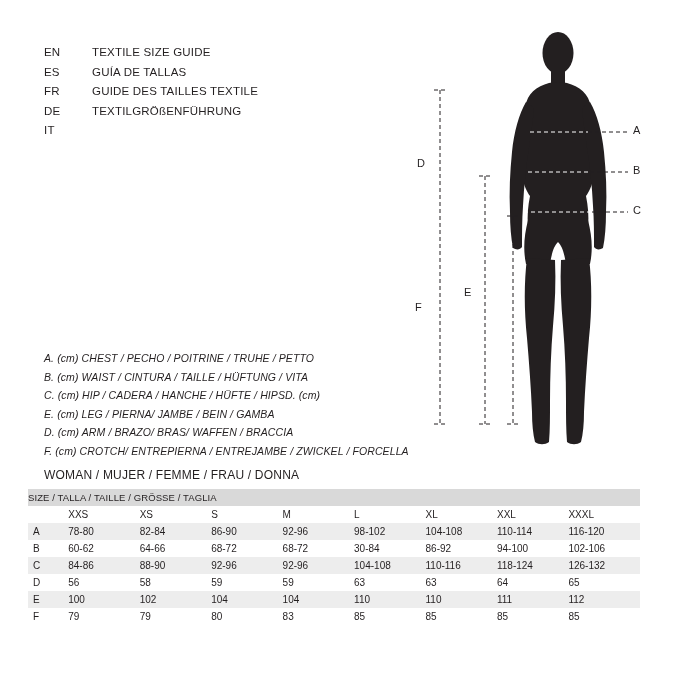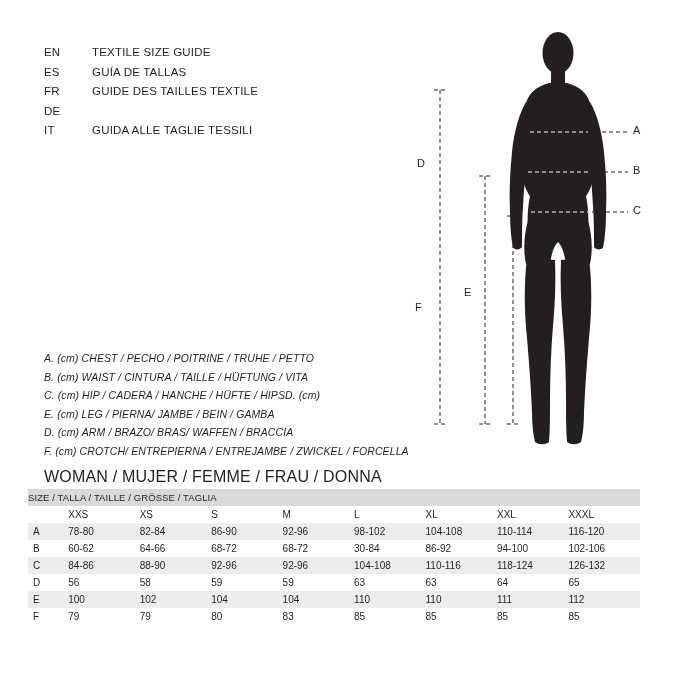--- a/index.html
+++ b/index.html
@@ -39,21 +39,21 @@
     font-size: 10.5px;
     line-height: 18.6px;
     letter-spacing: .1px;
     font-style: italic;
   }
 
   .gender-line {
     position: absolute;
     left: 44px;
     top: 468px;
-    font-size: 16px;
+    font-size: 12px;
     letter-spacing: .2px;
   }
 
   
   .figure-area {
     position: absolute;
     left: 400px;
     top: 20px;
     width: 280px;
     height: 450px;
@@ -118,24 +118,24 @@
     <div class="lang-row">
       <div class="lang-code">ES</div>
       <div class="lang-text">GUÍA DE TALLAS</div>
     </div>
     <div class="lang-row">
       <div class="lang-code">FR</div>
       <div class="lang-text">GUIDE DES TAILLES TEXTILE</div>
     </div>
     <div class="lang-row">
       <div class="lang-code">DE</div>
+      <div class="lang-text">TEXTILGRÖßENFÜHRUNG</div>
     </div>
     <div class="lang-row">
       <div class="lang-code">IT</div>
-      <div class="lang-text">GUIDA ALLE TAGLIE TESSILI</div>
     </div>
   </div>
 
   <div class="legend">
     <div>A. (cm) CHEST / PECHO / POITRINE / TRUHE / PETTO</div>
     <div>B. (cm) WAIST / CINTURA / TAILLE / HÜFTUNG / VITA</div>
     <div>C. (cm) HIP / CADERA / HANCHE / HÜFTE / HIPSD. (cm)</div>
     <div>E. (cm) LEG / PIERNA/ JAMBE / BEIN / GAMBA</div>
     <div>D. (cm) ARM / BRAZO/ BRAS/ WAFFEN / BRACCIA</div>
     <div>F. (cm) CROTCH/ ENTREPIERNA / ENTREJAMBE / ZWICKEL / FORCELLA</div>

